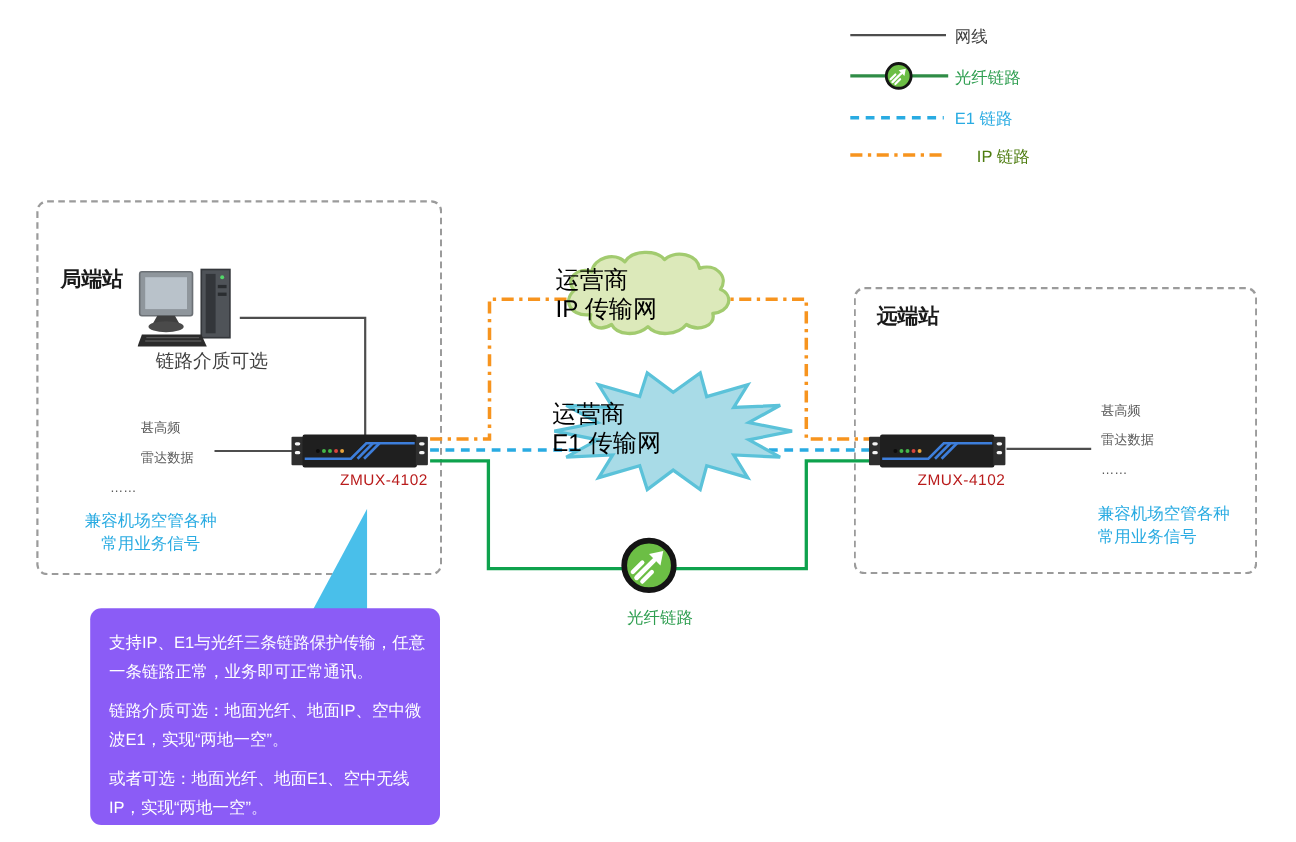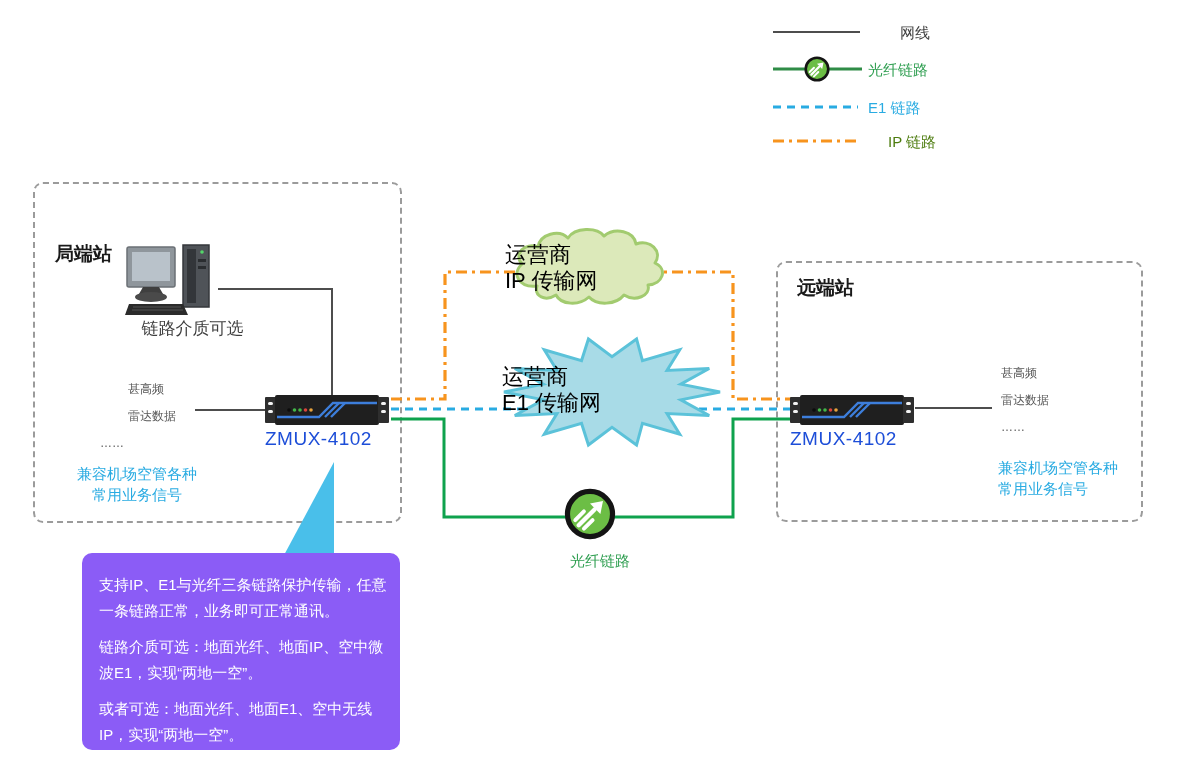--- a/index.html
+++ b/index.html
@@ -10,21 +10,21 @@
   
   .station-box { position:absolute; border:2px dashed #9b9b9b; border-radius:10px; background:transparent; z-index:0; }
   .station-title { position:absolute; font-size:19px; font-weight:bold; color:#1a1a1a; z-index:3; }
 
   
   #lines { position:absolute; left:0; top:0; z-index:1; }
 
   
   .svc { position:absolute; font-size:12px; color:#595959; line-height:27px; z-index:3; }
   .note { position:absolute; font-size:15px; color:#29abe2; line-height:21px; z-index:3; }
-  .dev-label { position:absolute; font-size:19px; color:#1d4ed8; text-align:left; z-index:4; letter-spacing:0.5px; }
+  .dev-label { position:absolute; font-size:14px; color:#b91c1c; text-align:right; z-index:4; letter-spacing:0.5px; }
   .net-label { position:absolute; font-size:22px; color:#000000; text-align:left; line-height:26px; z-index:3; }
   .fiber-label { position:absolute; font-size:15px; color:#2e9e50; text-align:center; z-index:3; }
   .computer-label { position:absolute; font-size:17px; color:#3f3f3f; text-align:center; z-index:3; }
 
   
   .legend-label { position:absolute; font-size:15px; z-index:3; }
 
   
   .shape { position:absolute; z-index:2; }
 
@@ -73,21 +73,21 @@
 
     <path d="M 915 408 H 992" stroke="#4d4d4d" stroke-width="2" fill="none"></path>
 
     <path d="M 391 399 H 445 V 272 H 733 V 399 H 791" stroke="#f7941e" stroke-width="3.2" stroke-dasharray="11 5 3 5" fill="none"></path>
 
     <path d="M 391 409 H 791" stroke="#29abe2" stroke-width="3.2" stroke-dasharray="8 6" fill="none"></path>
 
     <path d="M 391 419 H 444 V 517 H 733 V 419 H 791" stroke="#0ea24d" stroke-width="3" fill="none"></path>
   </svg>
 
-  <div class="legend-label" style="left:868px; top:24px; color:#404040;margin-left:32px;">网线</div>
+  <div class="legend-label" style="left:868px; top:24px; color:#404040;">网线</div>
   <div class="legend-label" style="left:868px; top:61px; color:#2e9e50;">光纤链路</div>
   <div class="legend-label" style="left:868px; top:99px; color:#29abe2;">E1 链路</div>
   <div class="legend-label" style="left:888px; top:133px; color:#4d7c0f;">IP 链路</div>
 
   <svg class="fiber-icon" style="left:804px; top:56px;" width="26" height="26" viewBox="0 0 60 60">
     <circle cx="30" cy="30" r="26" fill="#6cbe45" stroke="#141414" stroke-width="6"></circle>
     <line x1="17" y1="43" x2="35" y2="25" stroke="#ffffff" stroke-width="5" stroke-linecap="round"></line>
     <polygon points="45,15 30,18 42,30" fill="#ffffff"></polygon>
     <line x1="13" y1="37" x2="23" y2="27" stroke="#ffffff" stroke-width="4.5" stroke-linecap="round"></line>
     <line x1="23" y1="47" x2="33" y2="37" stroke="#ffffff" stroke-width="4.5" stroke-linecap="round"></line>

